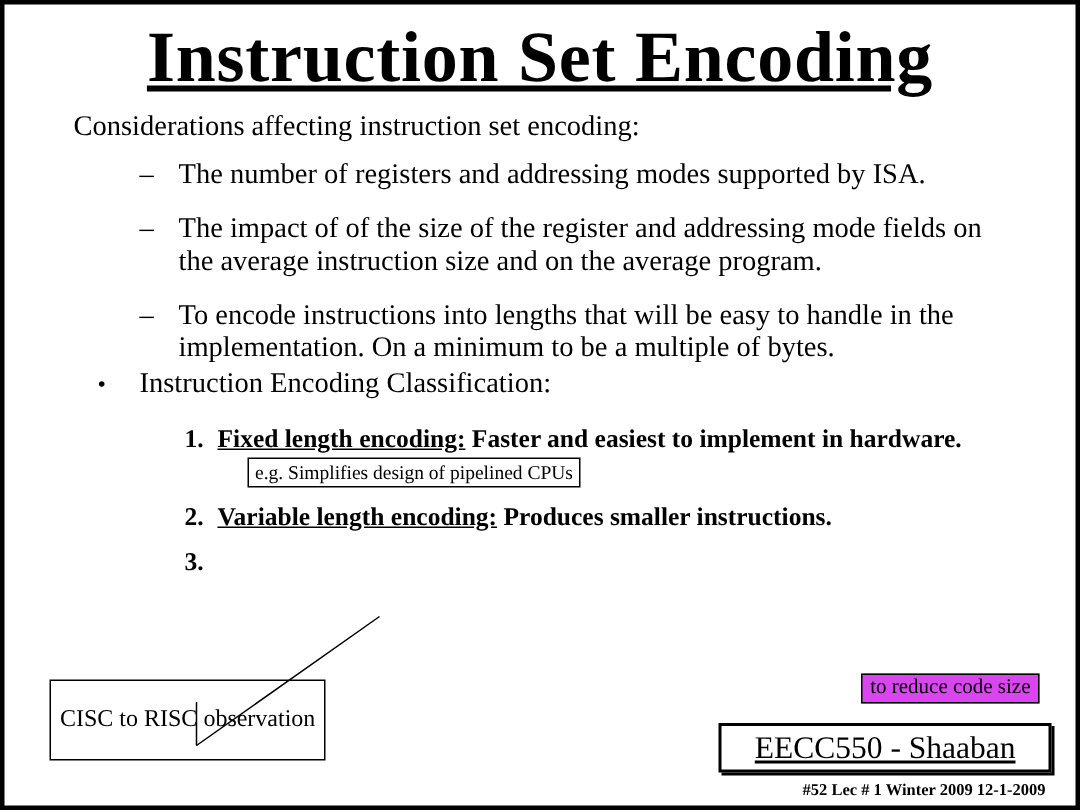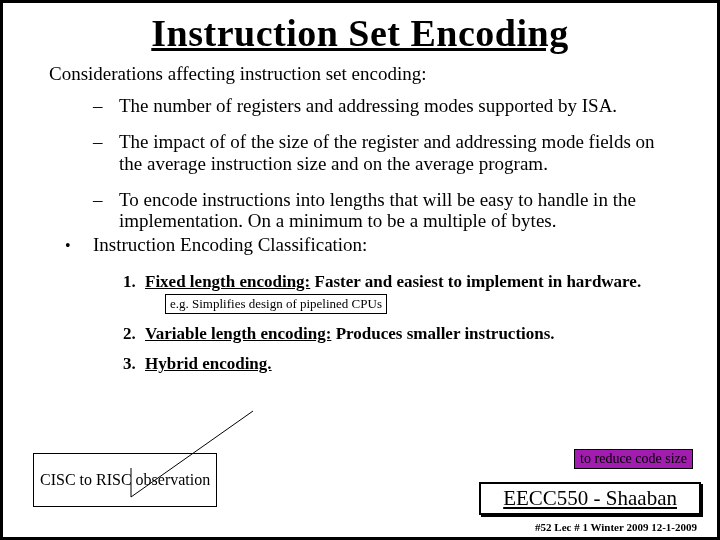--- a/index.html
+++ b/index.html
@@ -8,21 +8,21 @@
     height: 540px;
     background: #fff;
     border: 3px solid #000;
     font-family: "Times New Roman", Times, serif;
     color: #000;
     position: relative;
     overflow: hidden;
   }
   .title {
     text-align: center;
-    font-size: 38px;
+    font-size: 48px;
     font-weight: bold;
     text-decoration: underline;
     margin-top: 8px;
     letter-spacing: 0.5px;
   }
   .intro {
     font-size: 19px;
     margin: 8px 0 10px 46px;
   }
   .dashlist {
@@ -76,21 +76,21 @@
     vertical-align: middle;
     margin-left: 20px;
   }
   .annobox2 {
     position: absolute;
     border: 1px solid #000;
     font-size: 14px;
     padding: 1px 5px;
     right: 24px;
     top: 446px;
-    background: #a21caf;
+    background: #d946ef;
   }
   .ciscbox {
     position: absolute;
     border: 1px solid #000;
     font-size: 16px;
     padding: 17px 6px;
     left: 30px;
     bottom: 30px;
     background: #fff;
   }
@@ -156,23 +156,20 @@
     </span>
   </div>
   <div class="numitem">
     <span class="num">2.</span>
     <span>
       <span class="utext">Variable length encoding:</span><b>  Produces smaller instructions.</b>
     </span>
   </div>
   <div class="numitem">
     <span class="num">3.</span>
-    <span>
-      <span class="utext">Hybrid encoding.</span>
-    </span>
   </div>
 </div>
 
 <div class="annobox2">to reduce code size</div>
 
 <div class="ciscbox">CISC to RISC observation</div>
 
 <div class="coursebox">EECC550 - Shaaban</div>
 
 <div class="footer">#52   Lec # 1  Winter 2009  12-1-2009</div>

